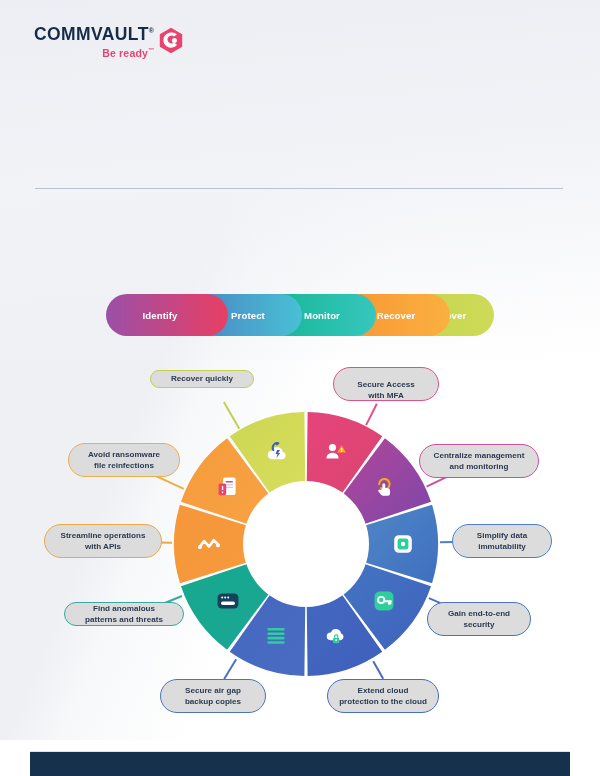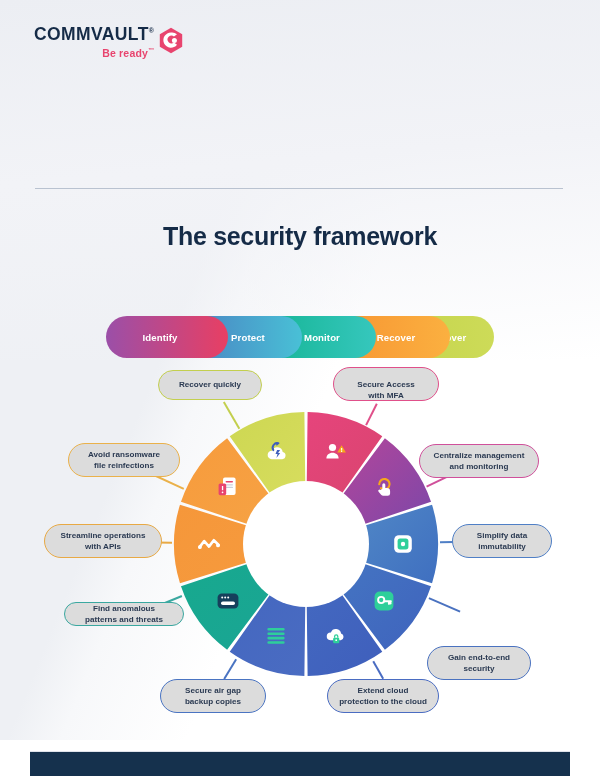--- a/index.html
+++ b/index.html
@@ -72,21 +72,20 @@
   .pill-bar {
     position: absolute; left: 106px; top: 294px;
     width: 388px; height: 42px; z-index: 6;
   }
   .pill {
     position: absolute; top: 0; height: 42px;
     border-radius: 21px;
     display: flex; align-items: center; justify-content: center;
     color: #ffffff; font-size: 9.6px; font-weight: 700;
     letter-spacing: 0.1px;
-    margin-top: 22px;
   }
 
   
   .donut-wrap {
     position: absolute; left: 170px; top: 408px;
     width: 272px; height: 272px; z-index: 4;
   }
   .donut-hole {
     position: absolute; left: 50%; top: 50%;
     width: 126px; height: 126px; margin: -63px 0 0 -63px;
@@ -141,21 +140,20 @@
       <svg width="24" height="27" viewBox="0 0 24 27">
         <polygon points="12,0.8 23.2,7.2 23.2,19.8 12,26.2 0.8,19.8 0.8,7.2" fill="#e8446e"></polygon>
         <path d="M12 5.5a7.6 7.6 0 1 0 6.0 12.2l-3.0-2.2a3.9 3.9 0 1 1 0.0-6.0l3.0-2.2A7.56 7.56 0 0 0 12 5.5z" fill="#ffffff"></path>
         <circle cx="15.4" cy="13.5" r="2.5" fill="#ffffff"></circle>
       </svg>
     </div>
   </div>
 
   <div class="divider"></div>
 
-  <div class="section-title">The security framework</div>
 
   <div class="pill-bar" id="pill-bar">
       <div class="pill" style="left: 0px; width: 122px; z-index: 10; background: linear-gradient(90deg, rgb(155, 79, 168), rgb(232, 63, 99));">
         <span style="margin-left: -14px;">Identify</span>
       </div>
       <div class="pill" style="left: 148px; width: 122px; z-index: 8; background: linear-gradient(90deg, rgb(18, 179, 145), rgb(54, 199, 189));">
         <span style="margin-left: 14px;">Monitor</span>
       </div>
       <div class="pill" style="left: 74px; width: 122px; z-index: 9; background: linear-gradient(90deg, rgb(74, 127, 193), rgb(73, 192, 214));">
         <span style="margin-left: 14px;">Protect</span>
@@ -314,21 +312,21 @@
       <div class="leader" style="left: 143.067px; top: 468.8px; width: 45.4495px; transform: rotate(24.7751deg); background: rgb(234, 177, 74);"></div>
       <div class="leader" style="left: 460.066px; top: 470.084px; width: 36.8802px; transform: rotate(154.37deg); background: rgb(208, 80, 155);"></div>
       <div class="leader" style="left: 123.998px; top: 541.31px; width: 48.0222px; transform: rotate(0.846674deg); background: rgb(232, 169, 68);"></div>
       <div class="leader" style="left: 481.002px; top: 541.321px; width: 41.023px; transform: rotate(179.123deg); background: rgb(79, 127, 198);"></div>
       <div class="leader" style="left: 143.416px; top: 610.999px; width: 41.8477px; transform: rotate(-22.396deg); background: rgb(58, 168, 160);"></div>
       <div class="leader" style="left: 459.733px; top: 610.647px; width: 33.5577px; transform: rotate(-156.562deg); background: rgb(74, 114, 192);"></div>
       <div class="leader" style="left: 223.96px; top: 678.087px; width: 23.1937px; transform: rotate(-58.5399deg); background: rgb(74, 116, 194);"></div>
       <div class="leader" style="left: 382.568px; top: 677.774px; width: 20.1371px; transform: rotate(-119.785deg); background: rgb(74, 108, 194);"></div>
     </div>
   <div id="callout-layer">
-      <div class="callout" style="left: 158px; top: 370px; width: 104px; height: 30px; border-color: rgb(195, 207, 78);">
+      <div class="callout" style="left: 150px; top: 370px; width: 104px; height: 18px; border-color: rgb(195, 207, 78);">
         <span style="white-space: pre-line;">Recover quickly</span>
       </div>
       <div class="callout" style="left: 333px; top: 367px; width: 106px; height: 34px; border-color: rgb(224, 80, 138);">
         <span style="white-space: pre-line; margin-top: 12px;">Secure Access
 with MFA</span>
       </div>
       <div class="callout" style="left: 68px; top: 443px; width: 112px; height: 34px; border-color: rgb(234, 177, 74);">
         <span style="white-space: pre-line;">Avoid ransomware
 file reinfections</span>
       </div>
@@ -341,21 +339,21 @@
 with APIs</span>
       </div>
       <div class="callout" style="left: 452px; top: 524px; width: 100px; height: 34px; border-color: rgb(79, 127, 198);">
         <span style="white-space: pre-line;">Simplify data
 immutability</span>
       </div>
       <div class="callout" style="left: 64px; top: 602px; width: 120px; height: 24px; border-color: rgb(58, 168, 160);">
         <span style="white-space: pre-line;">Find anomalous
 patterns and threats</span>
       </div>
-      <div class="callout" style="left: 427px; top: 602px; width: 104px; height: 34px; border-color: rgb(74, 114, 192); margin-top: 44px;">
+      <div class="callout" style="left: 427px; top: 602px; width: 104px; height: 34px; border-color: rgb(74, 114, 192);">
         <span style="white-space: pre-line;">Gain end-to-end
 security</span>
       </div>
       <div class="callout" style="left: 160px; top: 679px; width: 106px; height: 34px; border-color: rgb(74, 116, 194);">
         <span style="white-space: pre-line;">Secure air gap
 backup copies</span>
       </div>
       <div class="callout" style="left: 327px; top: 679px; width: 112px; height: 34px; border-color: rgb(74, 108, 194);">
         <span style="white-space: pre-line;">Extend cloud
 protection to the cloud</span>

